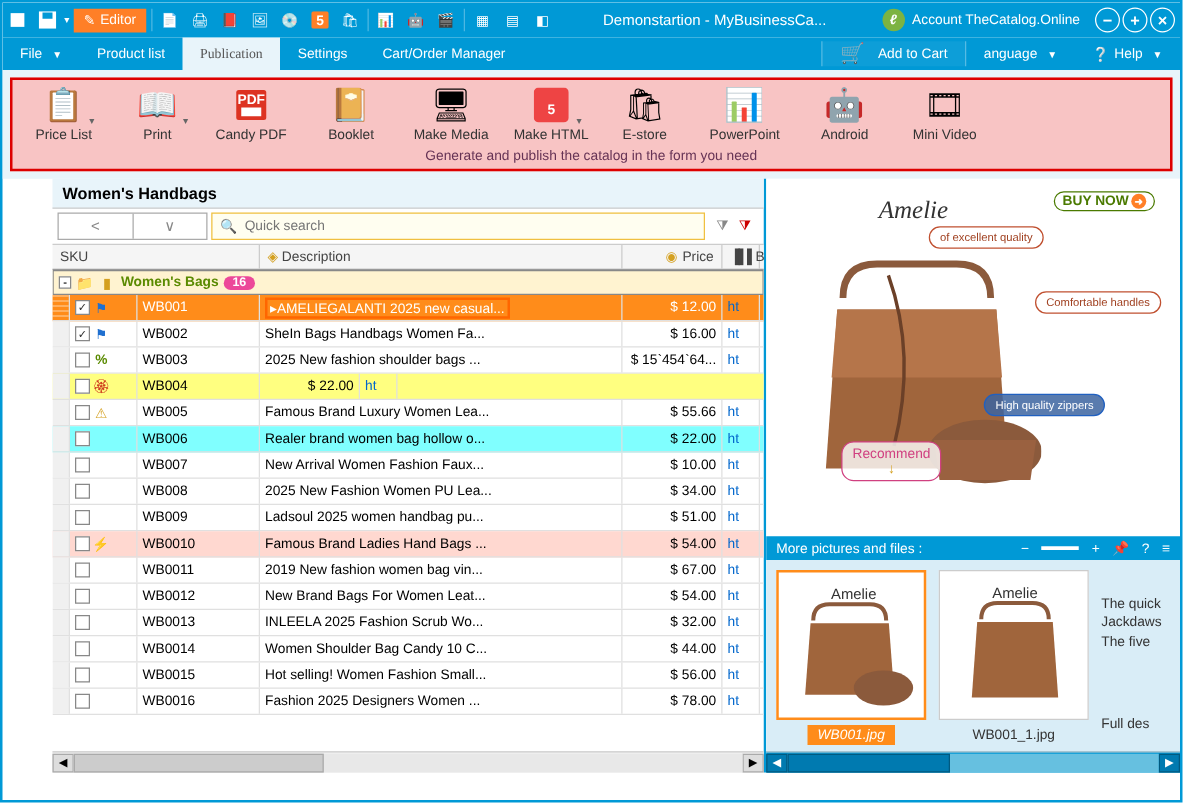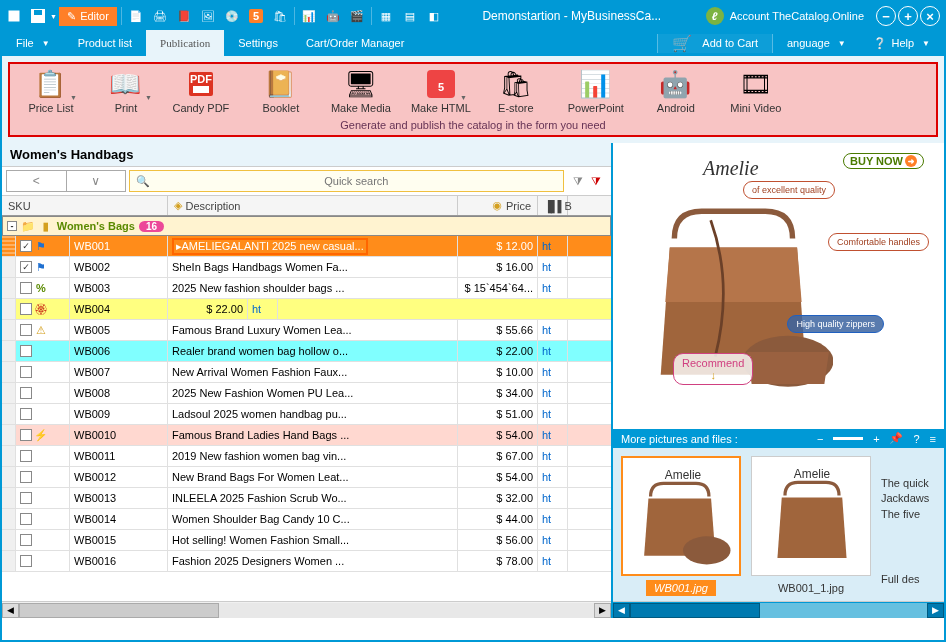--- a/index.html
+++ b/index.html
@@ -20,28 +20,28 @@
 .cart-section { display: flex; align-items: center; gap: 10px; padding: 0 14px; border-left: 1px solid rgba(255,255,255,0.3); border-right: 1px solid rgba(255,255,255,0.3); background: rgba(255,255,255,0.05); }
 .ribbon { padding: 6px; background: #e8f4fa; }
 .ribbon-inner { border: 2px solid #d00; background: #f8c4c4; padding: 4px 10px 2px; }
 .ribbon-items { display: flex; gap: 18px; align-items: flex-start; justify-content: flex-start; }
 .ribbon-item { display: flex; flex-direction: column; align-items: center; width: 62px; gap: 2px; cursor: pointer; }
 .ribbon-icon { width: 36px; height: 32px; display: flex; align-items: center; justify-content: center; }
 .ribbon-label { font-size: 11px; color: #333; white-space: nowrap; }
 .ribbon-drop { font-size: 7px; color: #666; align-self: center; margin-left: -12px; padding-top: 12px; }
 .ribbon-desc { text-align: center; font-size: 11px; color: #635; padding: 5px 0 2px; }
 .content { display: flex; height: 475px; }
-.left { width: 691px; border-right: 2px solid #0099d6; display: flex; flex-direction: column; }
+.left { width: 691px; border-right: 2px solid #0099d6; display: flex; flex-direction: column; margin-left: 40px; }
 .category-header { background: #e8f4fa; padding: 4px 8px; font-weight: bold; font-size: 13px; border-bottom: 1px solid #ccc; }
 .search-row { display: flex; padding: 3px 4px; gap: 3px; align-items: center; border-bottom: 1px solid #ccc; }
 .nav-box { border: 1px solid #aaa; display: flex; flex: 0 0 120px; height: 22px; }
 .nav-half { flex: 1; display: flex; align-items: center; justify-content: center; border-right: 1px solid #aaa; color: #888; font-size: 12px; cursor:pointer;}
 .nav-half:last-child { border-right: none; }
 .search-box { flex: 1; border: 1px solid #f0c040; background: #fffef0; height: 22px; display: flex; align-items: center; padding: 0 6px; gap: 6px; }
-.search-box input { border: none; outline: none; background: transparent; flex: 1; color: #888; font-size: 11px; text-align: center; }
+.search-box input { border: none; outline: none; background: transparent; flex: 1; color: #888; font-size: 11px; }
 .filter-icons { display: flex; gap: 4px; padding: 0 4px; }
 .col-headers { display: flex; border-bottom: 1px solid #999; background: #f5f5f5; height: 20px; }
 .col-h { border-right: 1px solid #ccc; padding: 2px 6px; font-size: 11px; color: #444; display: flex; align-items: center; }
 .col-sku { width: 166px; }
 .col-desc { width: 290px; }
 .col-price { width: 80px; justify-content: flex-end; gap: 4px; }
 .col-b { width: 30px; }
 .grid { flex: 1; overflow: hidden; }
 .group-row { background: #fff3d0; border: 1px solid #888; padding: 2px 4px; display: flex; align-items: center; gap: 4px; font-weight: bold; color: #5a8a00; font-size: 13px; }
 .group-count { background: #ec4899; color: #fff; border-radius: 8px; padding: 0 7px; font-size: 10px; }

